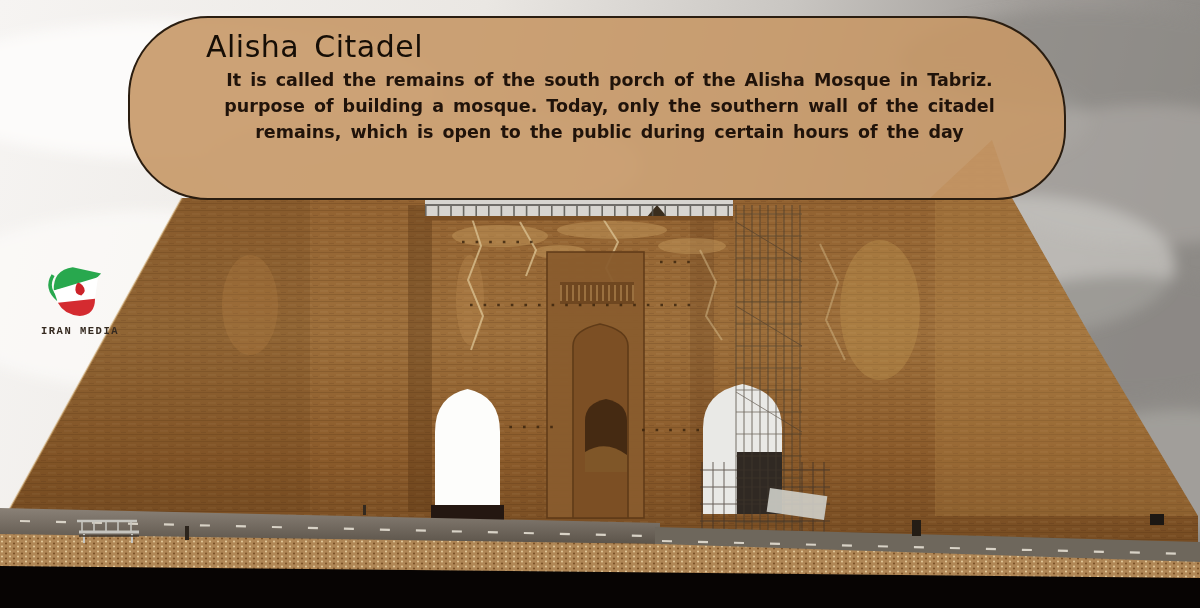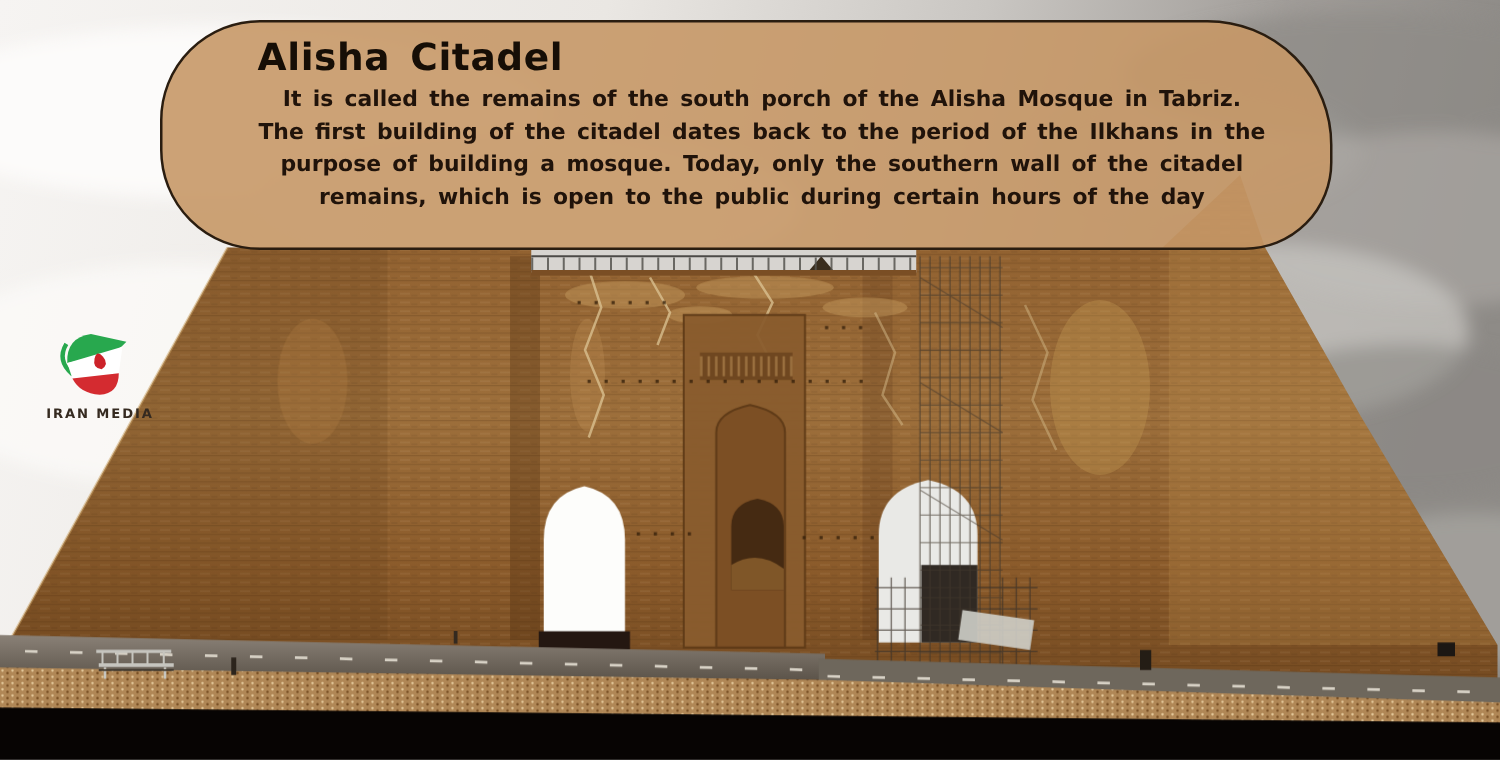--- a/index.html
+++ b/index.html
@@ -4,27 +4,27 @@
 <style>
   html,body{margin:0;padding:0;background:#111;}
   .stage{position:relative;width:1200px;height:608px;overflow:hidden;background:#dedbd7;
          font-family:"DejaVu Sans","Liberation Sans",sans-serif;}
   .stage svg.photo{position:absolute;left:0;top:0;width:1200px;height:608px;display:block;}
 
   
   .bubble{position:absolute;left:128px;top:16px;width:938px;height:184px;box-sizing:border-box;
           background:rgba(199,152,103,0.90);border:2px solid #2a1d10;
           border-radius:80px 100px 70px 80px;padding-top:7px;z-index:5;}
-  .bubble .title{margin:4px 0 3px 76px;font-size:30px;font-weight:bold;color:#160e06;
+  .bubble .title{margin:4px 0 3px 76px;font-size:30px;font-weight:normal;color:#160e06;
                  letter-spacing:.5px;word-spacing:5px;}
   .bubble .line{text-align:center;font-size:17.5px;font-weight:bold;color:#20130a;
                 line-height:26px;white-space:nowrap;word-spacing:3px;padding-left:25px;}
 
   
-  .logo{position:absolute;left:36px;top:254px;width:88px;text-align:center;z-index:6;}
+  .logo{position:absolute;left:36px;top:254px;width:88px;text-align:center;z-index:6;font-family:Liberation Mono, monospace;}
   .logo .mark{width:76px;height:70px;margin:0 auto;display:block;}
   .logo .brand{margin-top:1px;font-size:10.5px;font-weight:bold;color:#352a20;letter-spacing:1.5px;}
 </style>
 </head>
 <body>
 
 <div class="stage">
 
   <svg class="photo" viewBox="0 0 1200 608" xmlns="http://www.w3.org/2000/svg">
     <defs>
@@ -169,21 +169,20 @@
       <rect x="185" y="526" width="4" height="14" fill="#2c241c"></rect>
       <rect x="363" y="505" width="3" height="10" fill="#33291f"></rect>
       <rect x="912" y="520" width="9" height="16" fill="#241d15"></rect>
       <rect x="1150" y="514" width="14" height="11" fill="#1c1713"></rect>
     </g>
   </svg>
 
   <div class="bubble">
     <div class="title">Alisha Citadel</div>
     <div class="line">It is called the remains of the south porch of the Alisha Mosque in Tabriz.</div>
-    <div class="line">The first building of the citadel dates back to the period of the Ilkhans in the</div>
     <div class="line">purpose of building a mosque. Today, only the southern wall of the citadel</div>
     <div class="line">remains, which is open to the public during certain hours of the day</div>
   </div>
 
   <div class="logo">
     <svg class="mark" viewBox="0 0 76 70" xmlns="http://www.w3.org/2000/svg">
       <g transform="rotate(-14 38 34)">
         <path d="M14 40 Q4 26 15 15" stroke="#28a84e" stroke-width="3.5" fill="none"></path>
         <path d="M12 30 Q16 10 36 12 L62 25 Q54 31 42 31 Z" fill="#28a84e"></path>
         <path d="M12 30 L58 28 L50 48 L13 43 Z" fill="#ffffff"></path>

